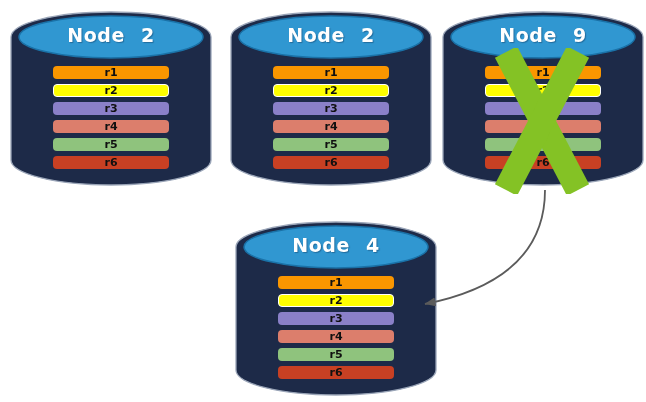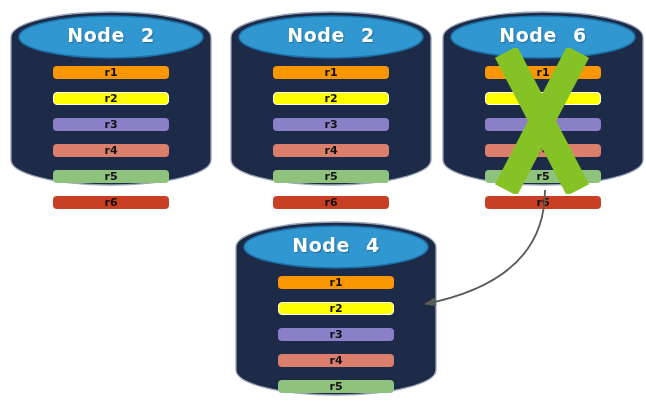--- a/index.html
+++ b/index.html
@@ -21,21 +21,21 @@
 
   .title{
     position:absolute;left:0;top:14px;width:100%;text-align:center;
     color:var(--title-text,#fff);font-size:19px;font-weight:bold;
     letter-spacing:.5px;word-spacing:9px;
     text-shadow:1px 1px 1px rgba(10,30,60,.35);
   }
 
   .rows{
     position:absolute;left:45px;top:56px;width:116px;
-    display:flex;flex-direction:column;gap:13px;
+    display:flex;flex-direction:column;gap:5px;
   }
   .row-bar{
     box-sizing:border-box;height:13px;border-radius:4px;
     text-align:center;font-size:11px;font-weight:bold;line-height:13px;
     color:var(--row-text,#101010);
   }
 
   .cross{position:absolute;left:52px;top:38px;}
   .cross line{stroke:var(--cross,#84C225);stroke-width:25px;stroke-linecap:butt;}
 
@@ -78,21 +78,21 @@
       <div class="row-bar" style="background: rgb(143, 195, 125);">r5</div>
       <div class="row-bar" style="background: rgb(200, 64, 35);">r6</div>
     </div>
   </div>
 
   <div class="node node-3">
     <svg class="cyl" width="206" height="178" viewBox="0 0 206 178">
       <path class="cyl-body" d="M3,27 A100,25 0 0 1 203,27 L203,150 A100,25 0 0 1 3,150 Z"></path>
       <ellipse class="cyl-top" cx="103" cy="27" rx="92" ry="21"></ellipse>
     </svg>
-    <div class="title">Node 6</div>
+    <div class="title">Node 9</div>
     <div class="rows">
       <div class="row-bar" style="background: rgb(250, 150, 0);">r1</div>
       <div class="row-bar" style="background: rgb(255, 255, 0); border: 1px solid rgb(255, 255, 255); line-height: 11px;">r2</div>
       <div class="row-bar" style="background: rgb(138, 128, 200);">r3</div>
       <div class="row-bar" style="background: rgb(220, 126, 108);">r4</div>
       <div class="row-bar" style="background: rgb(143, 195, 125);">r5</div>
       <div class="row-bar" style="background: rgb(200, 64, 35);">r6</div>
     </div>
     <svg class="cross" width="100" height="146" viewBox="0 0 100 146">
       <line x1="14" y1="4" x2="86" y2="142"></line>

